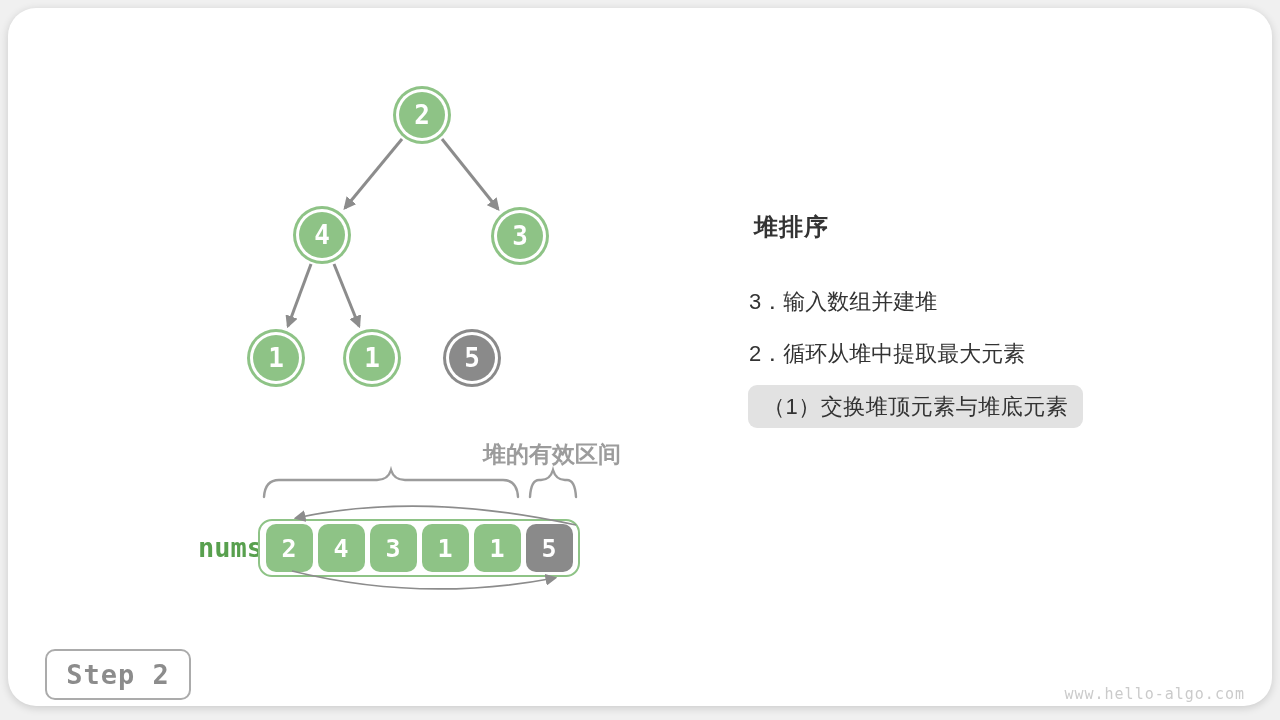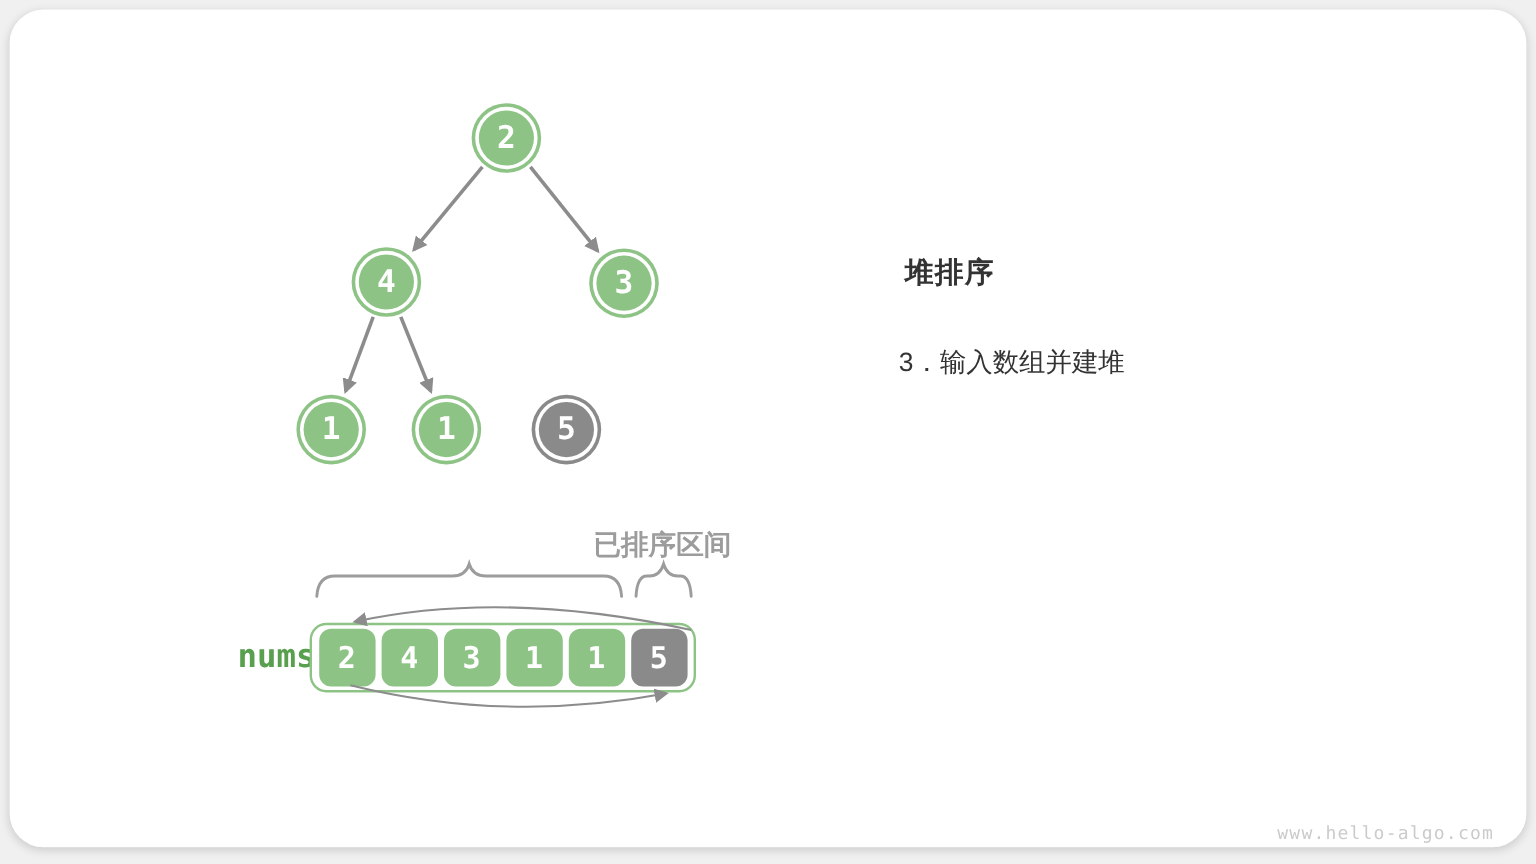--- a/index.html
+++ b/index.html
@@ -93,21 +93,21 @@
     <div class="node" style="left:245px;top:327px">
       <span>1</span>
     </div>
     <div class="node" style="left:341px;top:327px">
       <span>1</span>
     </div>
     <div class="node sorted" style="left:441px;top:327px">
       <span>5</span>
     </div>
 
-    <div class="region-label" id="region-sorted">已排序区间</div>
+    <div class="region-label" id="region-sorted">堆的有效区间</div>
 
     <div class="nums-label">nums</div>
     <div class="array-box">
       <div class="cell">
           <span>2</span>
         </div>
       <div class="cell">
           <span>4</span>
         </div>
       <div class="cell">
@@ -144,17 +144,22 @@
         <path d="M 522 489 Q 523 472 531 472 L 533 472 Q 542 472 545 462 Q 548 472 557 472 L 559 472 Q 567 472 568 489"></path>
       </g>
       <g style="stroke:var(--arrow-gray);stroke-width:1.7;fill:none">
         <path d="M 568 517 Q 413 483 288 510" marker-end="url(#arrow-small)"></path>
         <path d="M 284 563 Q 413 595 547 570" marker-end="url(#arrow-small)"></path>
       </g>
     </svg>
 
     <div class="panel-title">堆排序</div>
     <div class="panel-item" id="item-0">3．输入数组并建堆</div>
+    <div class="panel-item" id="item-1">2．循环从堆中提取最大元素</div>
+    <div class="panel-highlight">（1）交换堆顶元素与堆底元素</div>
 
+    <div class="step-box">
+      <span class="step-text">Step 2</span>
+    </div>
     <div class="watermark">www.hello-algo.com</div>
 
   </div>
 </div>
 
 </body></html>

